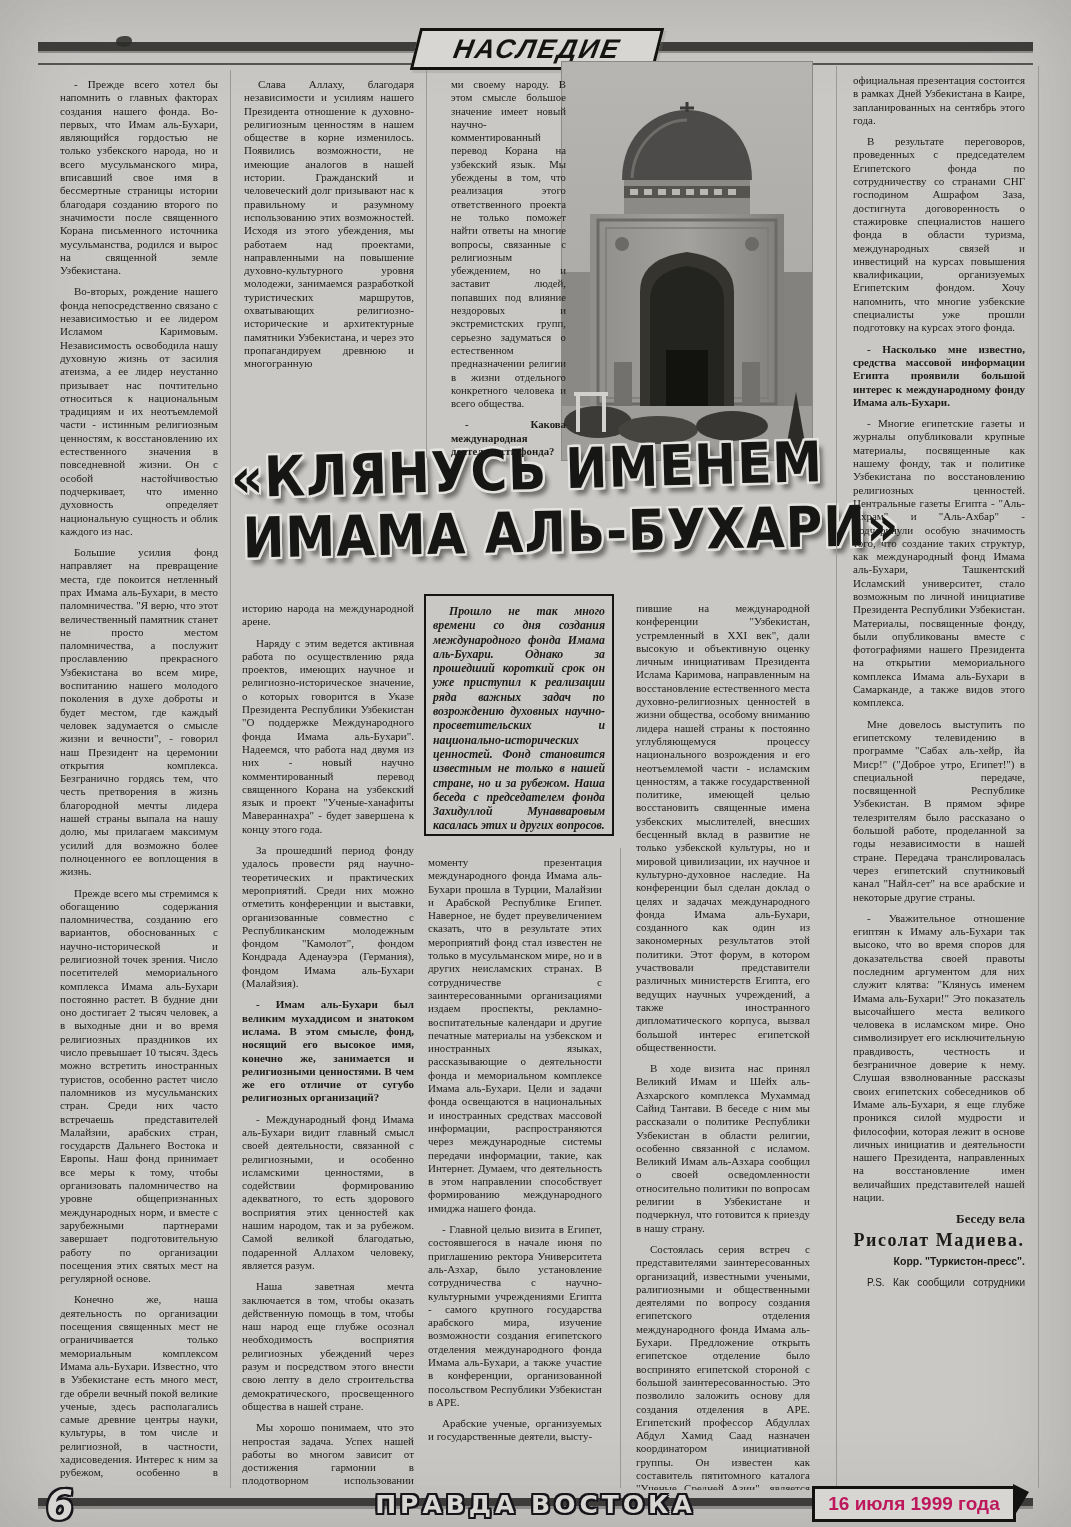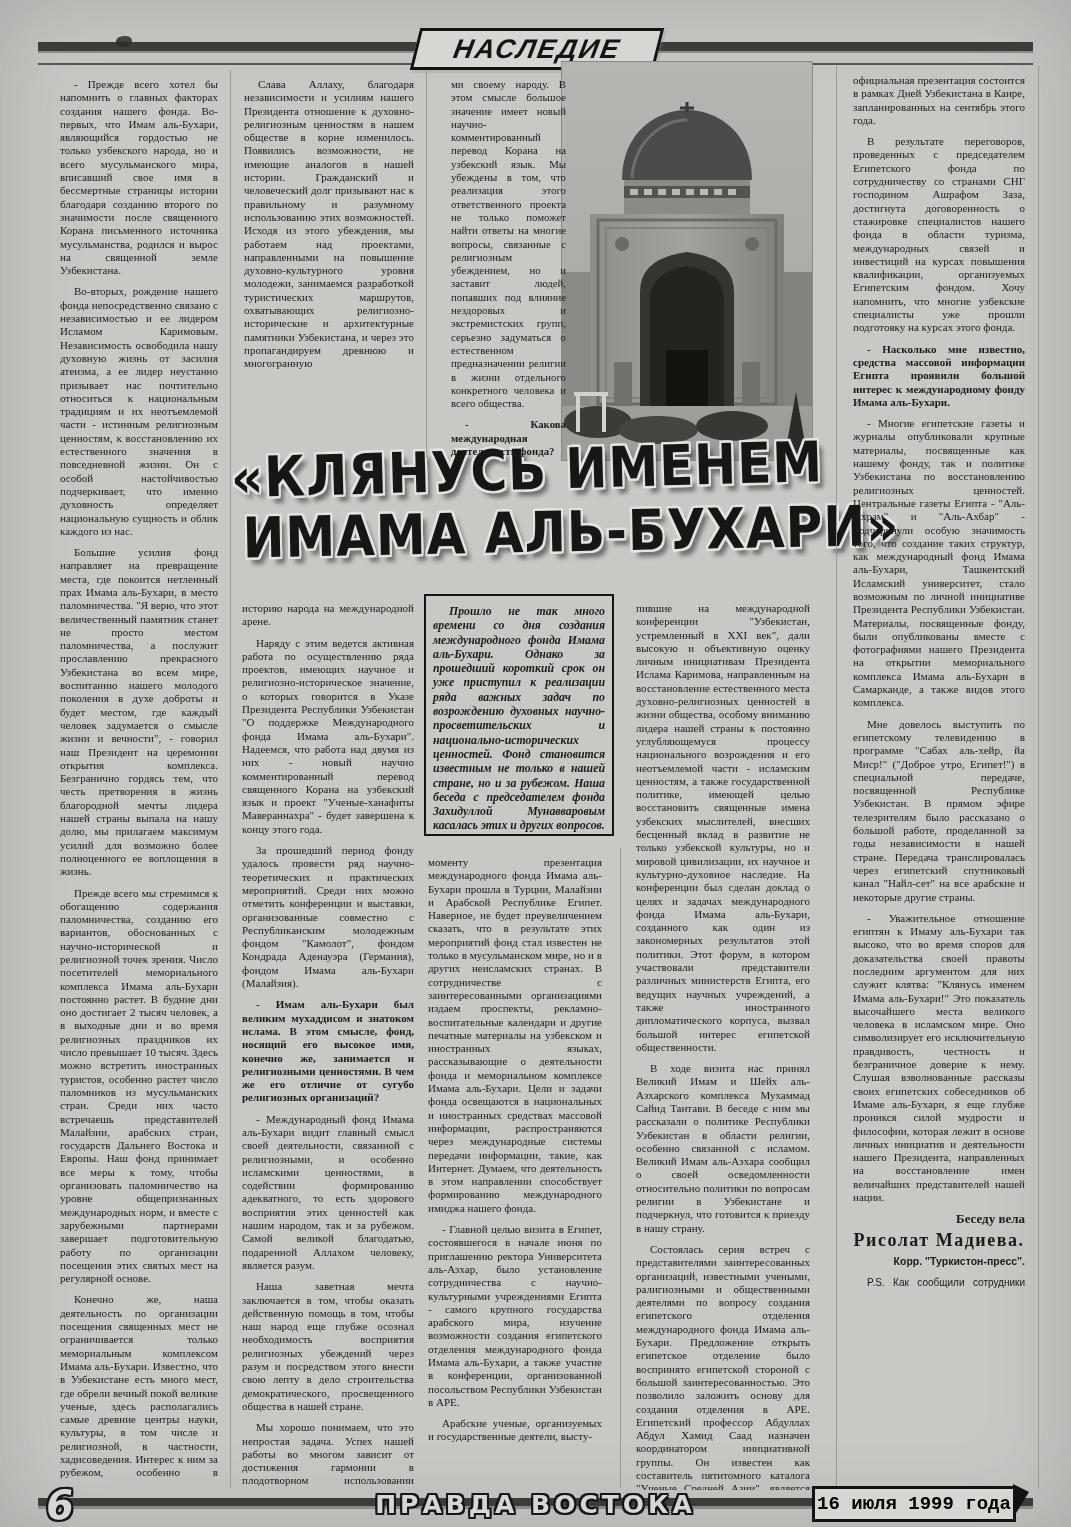--- a/index.html
+++ b/index.html
@@ -58,21 +58,21 @@
             box-shadow:0 3px 0 #8b8a88;}
   .outlined{color:#d7d6d3;font-family:"DejaVu Sans",sans-serif;font-weight:800;
             text-shadow:-2px -2px 0 #16161a, 2px -2px 0 #16161a, -2px 2px 0 #16161a, 2px 2px 0 #16161a,
                         0 -2px 0 #16161a, 0 2px 0 #16161a, -2px 0 0 #16161a, 2px 0 0 #16161a;}
   #pageNum{position:absolute;left:46px;top:1482px;font-size:40px;font-style:italic;transform:rotate(-4deg);}
   #footTitle{position:absolute;left:0;top:1490px;width:1071px;text-align:center;font-size:25px;
              letter-spacing:4px;}
   #dateBox{position:absolute;left:812px;top:1486px;width:198px;height:30px;background:#d7d6d3;
            border:3px solid #121210;display:flex;align-items:center;justify-content:center;
            clip-path:polygon(0 0,100% 0,100% 100%,0 100%);}
-  #dateBox span{font-family:Liberation Mono, monospace;font-weight:bold;font-size:19px;color:#000000;}
+  #dateBox span{font-family:Liberation Sans, sans-serif;font-weight:bold;font-size:19px;color:#be185d;}
   #dateFlag{position:absolute;left:1013px;top:1484px;width:0;height:0;
             border-left:16px solid #121210;border-top:8px solid transparent;border-bottom:26px solid transparent;}
 </style>
 </head>
 <body>
 
 <div id="page">
 
   <div class="top-bar"></div>
   <div class="top-rule"></div>

